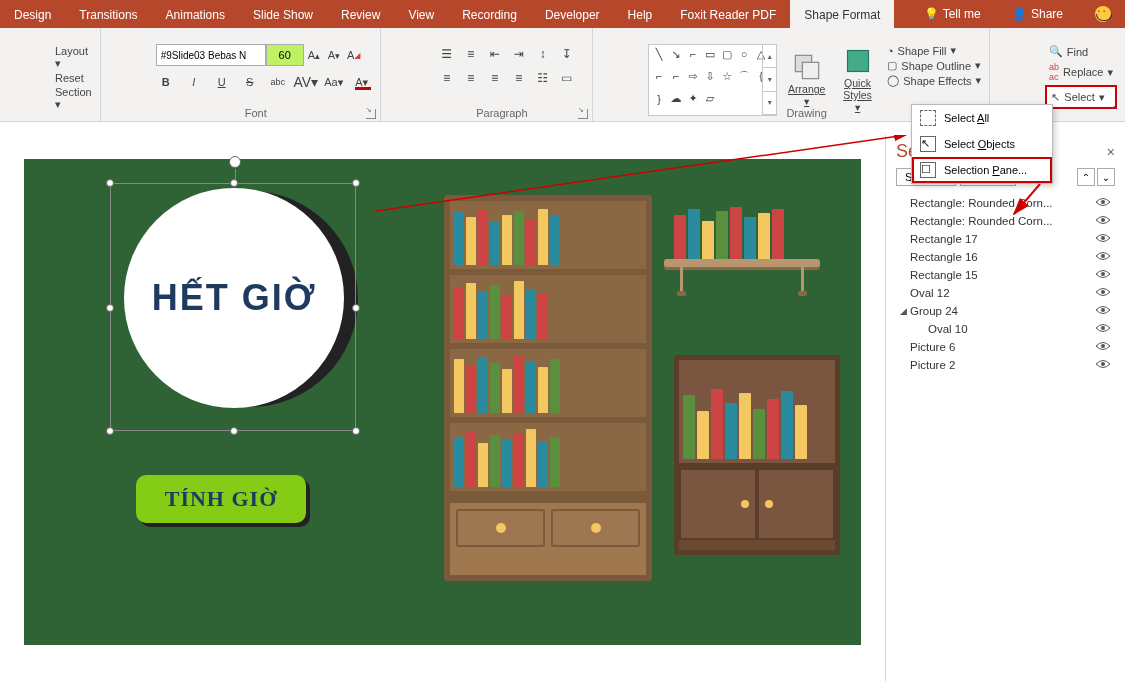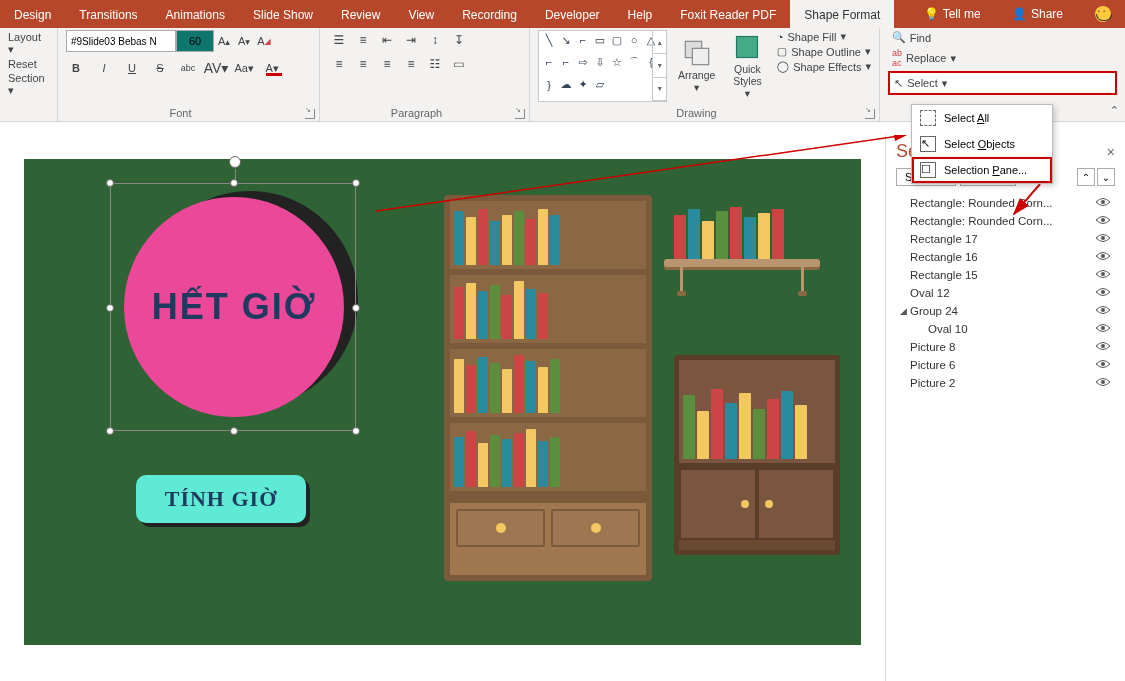--- a/index.html
+++ b/index.html
@@ -8,80 +8,80 @@
 .tabbar { height: 28px; background: #b7472a; display: flex; align-items: stretch; color: #fff; font-size: 12px; }
 .tab { padding: 15px 14px; display: flex; align-items: center; cursor: pointer; }
 .tab.active { background: #f3f2f1; color: #333; }
 .tab-right { margin-left: auto; display: flex; align-items: center; gap: 4px; }
 .bulb, .avatar { width: 16px; height: 16px; display: inline-block; }
 .avatar { background: #ffc83d; border-radius: 50%; position: relative; }
 .avatar::before { content: ""; position: absolute; width: 14px; height: 6px; border: 1.5px solid #333; border-top: none; border-radius: 0 0 8px 8px; left: 1px; top: 8px; }
 .avatar::after { content: "• •"; position: absolute; font-size: 5px; color: #333; left: 3px; top: 2px; letter-spacing: 1px; }
 
 .ribbon { height: 94px; background: #f3f2f1; border-bottom: 1px solid #d4d4d4; display: flex; }
-.group { border-right: 1px solid #d4d4d4; padding: 2px 8px; display: flex; flex-direction: column; font-size: 11px; color: #444; position: relative; }
+.group { border-right: 1px solid #d4d4d4; padding: 16px 8px; display: flex; flex-direction: column; font-size: 11px; color: #444; position: relative; margin-left: 47px; }
 .group-label { position: absolute; bottom: 2px; left: 0; right: 16px; text-align: center; color: #666; }
 .dialog-launch { position: absolute; bottom: 2px; right: 4px; width: 10px; height: 10px; border: 1px solid #888; border-left: none; border-top: none; }
 .dialog-launch::after { content: "↘"; font-size: 7px; position: absolute; top: -3px; left: 0; color: #666; }
 
 .g-layout { width: 58px; }
 .g-layout .stackbtn { font-size: 11px; padding: 1px 0; cursor: pointer; }
 
 .g-font { width: 262px; }
 .font-row1 { display: flex; align-items: center; margin-bottom: 6px; }
 .font-sel { width: 110px; height: 22px; border: 1px solid #ababab; font-size: 10px; padding: 0 4px; background: #fff; }
-.size-sel { width: 38px; height: 22px; border: 1px solid #ababab; font-size: 11px; text-align: center; background: #0f766e; }
+.size-sel { width: 38px; height: 22px; border: 1px solid #ababab; font-size: 11px; text-align: center; background: #bef264; }
 .smallbtn { width: 20px; height: 20px; border: 1px solid transparent; display: inline-flex; align-items: center; justify-content: center; cursor: pointer; }
 .font-row2 { display: flex; gap: 8px; align-items: center; }
 .btn-bold { font-weight: bold; } .btn-italic { font-style: italic; } .btn-underline { text-decoration: underline; }
 .btn-strike { text-decoration: line-through; }
 .color-bar { width: 16px; height: 3px; background: #c00; display: inline-block; vertical-align: bottom; }
 
 .g-para { width: 210px; }
 .para-row { display: flex; gap: 2px; align-items: center; margin-bottom: 4px; }
 .para-btn { width: 22px; height: 20px; display: inline-flex; align-items: center; justify-content: center; cursor: pointer; font-size: 12px; }
 
 .g-draw { width: 350px; display: flex; flex-direction: row; gap: 8px; }
 .shape-gallery { width: 150px; height: 72px; border: 1px solid #c8c8c8; background: #fff; display: flex; flex-wrap: wrap; padding: 2px; gap: 1px; position: relative; }
 .shape-g { width: 16px; height: 14px; display: inline-flex; align-items: center; justify-content: center; color: #345; font-size: 11px; cursor: pointer; }
 .shape-scroll { position: absolute; right: 0; top: 0; width: 14px; height: 100%; border-left: 1px solid #c8c8c8; display: flex; flex-direction: column; }
 .shape-scroll span { flex: 1; display: flex; align-items: center; justify-content: center; font-size: 8px; color: #666; border-bottom: 1px solid #c8c8c8; }
-.vbtn { display: flex; flex-direction: column; align-items: center; justify-content: center; height: 72px; width: 50px; cursor: pointer; font-size: 10.5px; text-align: center; }
+.vbtn { display: flex; flex-direction: column; align-items: center; justify-content: center; height: 72px; width: 50px; cursor: pointer; font-size: 10.5px; text-align: center; text-decoration: underline; }
 .vbtn .icon { width: 28px; height: 28px; margin-bottom: 2px; }
 .shapeops { display: flex; flex-direction: column; gap: 2px; font-size: 11px; width: 110px; }
 .shapeops .op { display: flex; align-items: center; gap: 4px; cursor: pointer; }
 
 .g-edit { width: auto; flex: 1; border-right: none; }
 .edit-stack { display: flex; flex-direction: column; gap: 2px; font-size: 11px; }
 .edit-btn { display: flex; align-items: center; gap: 4px; padding: 1px 4px; cursor: pointer; }
 .edit-btn.boxed { border: 2px solid #cc0000; background: #fff; height: 24px; }
 .chev { position: absolute; right: 6px; bottom: 4px; font-size: 11px; color: #555; }
 
 .dropdown { position: absolute; top: 104px; left: 911px; width: 142px; background: #fff; border: 1px solid #bbb; box-shadow: 2px 2px 6px rgba(0,0,0,0.2); z-index: 20; font-size: 11px; }
 .drop-item { padding: 5px 8px; display: flex; align-items: center; gap: 8px; cursor: pointer; }
 .drop-item.hl { outline: 2.5px solid #cc0000; outline-offset: -2px; }
 .drop-icon { width: 16px; height: 16px; display: inline-block; border: 1px solid #666; position: relative; }
 .u-mne { text-decoration: underline; }
 
 .workarea { position: absolute; top: 123px; left: 0; width: 885px; height: 558px; background: #fff; display: flex; align-items: center; justify-content: center; }
 .slide { width: 837px; height: 486px; background: #2f6335; position: relative; }
 
 .circle-shadow { position: absolute; left: 118px; top: 32px; width: 216px; height: 216px; background: #222; border-radius: 50%; }
-.circle-main { position: absolute; left: 100px; top: 38px; width: 220px; height: 220px; background: #ec4899; border-radius: 50%; display: flex; align-items: center; justify-content: center; }
+.circle-main { position: absolute; left: 100px; top: 29px; width: 220px; height: 220px; background: #ffffff; border-radius: 50%; display: flex; align-items: center; justify-content: center; }
 .circle-txt { font-family: 'Arial Black', sans-serif; font-size: 36px; font-weight: 900; color: #1e3a5f; letter-spacing: 2px; }
 
 .sel-box { position: absolute; left: 86px; top: 24px; width: 246px; height: 248px; border: 1px solid #888; }
 .sel-handle { position: absolute; width: 8px; height: 8px; background: #fff; border: 1px solid #666; border-radius: 50%; }
 .sh-tl { top: -5px; left: -5px; } .sh-tm { top: -5px; left: 119px; } .sh-tr { top: -5px; right: -5px; }
 .sh-ml { top: 120px; left: -5px; } .sh-mr { top: 120px; right: -5px; }
 .sh-bl { bottom: -5px; left: -5px; } .sh-bm { bottom: -5px; left: 119px; } .sh-br { bottom: -5px; right: -5px; }
 .sel-rot { position: absolute; top: -28px; left: 118px; width: 12px; height: 12px; border: 1.5px solid #666; border-radius: 50%; background: #fff; }
 .sel-rot::before { content: ""; position: absolute; top: 12px; left: 5px; width: 1px; height: 12px; background: #888; }
 
-.btn-tinh { position: absolute; left: 112px; top: 316px; width: 170px; height: 48px; background: #5eead4; border-radius: 10px; box-shadow: 4px 4px 0 #222; display: flex; align-items: center; justify-content: center; font-family: 'Arial Black'; font-size: 22px; font-weight: 900; color: #1e3a5f; letter-spacing: 1px; }
+.btn-tinh { position: absolute; left: 112px; top: 316px; width: 170px; height: 48px; background: #84cc16; border-radius: 10px; box-shadow: 4px 4px 0 #222; display: flex; align-items: center; justify-content: center; font-family: 'Arial Black'; font-size: 22px; font-weight: 900; color: #1e3a5f; letter-spacing: 1px; }
 
 .bookshelf { position: absolute; left: 420px; top: 36px; width: 208px; height: 386px; background: #a07850; border: 6px solid #7a5a3a; border-radius: 4px; }
 .shelf-row { height: 74px; border-bottom: 6px solid #7a5a3a; background: #8b6844; padding: 4px; display: flex; align-items: flex-end; gap: 2px; }
 .shelf-row:last-of-type { height: auto; border: none; }
 .book { width: 10px; border-radius: 1px 1px 0 0; }
 .drawer-row { height: 56px; display: flex; gap: 6px; padding: 6px; border-top: 6px solid #7a5a3a; }
 .drawer { flex: 1; background: #9d7752; border: 2px solid #7a5a3a; border-radius: 2px; position: relative; }
 .drawer::after { content: ""; position: absolute; width: 10px; height: 10px; background: #f4c860; border-radius: 50%; left: 50%; top: 50%; transform: translate(-50%, -50%); }
 
 .wallshelf { position: absolute; left: 640px; top: 44px; width: 156px; }
@@ -470,28 +470,20 @@
       <div class="obj-item">
         <span class="tri"></span>
         <span class="obj-name indent">Oval 10</span>
         <span class="eye"><svg viewBox="0 0 16 10">
             <path d="M1,5 Q8,-2 15,5 Q8,12 1,5 Z" fill="none" stroke="#555" stroke-width="1"></path>
             <circle cx="8" cy="5" r="2" fill="#555"></circle>
           </svg></span>
       </div>
       <div class="obj-item">
         <span class="tri"></span>
-        <span class="obj-name ">Picture 8</span>
-        <span class="eye"><svg viewBox="0 0 16 10">
-            <path d="M1,5 Q8,-2 15,5 Q8,12 1,5 Z" fill="none" stroke="#555" stroke-width="1"></path>
-            <circle cx="8" cy="5" r="2" fill="#555"></circle>
-          </svg></span>
-      </div>
-      <div class="obj-item">
-        <span class="tri"></span>
         <span class="obj-name ">Picture 6</span>
         <span class="eye"><svg viewBox="0 0 16 10">
             <path d="M1,5 Q8,-2 15,5 Q8,12 1,5 Z" fill="none" stroke="#555" stroke-width="1"></path>
             <circle cx="8" cy="5" r="2" fill="#555"></circle>
           </svg></span>
       </div>
       <div class="obj-item">
         <span class="tri"></span>
         <span class="obj-name ">Picture 2</span>
         <span class="eye"><svg viewBox="0 0 16 10">

